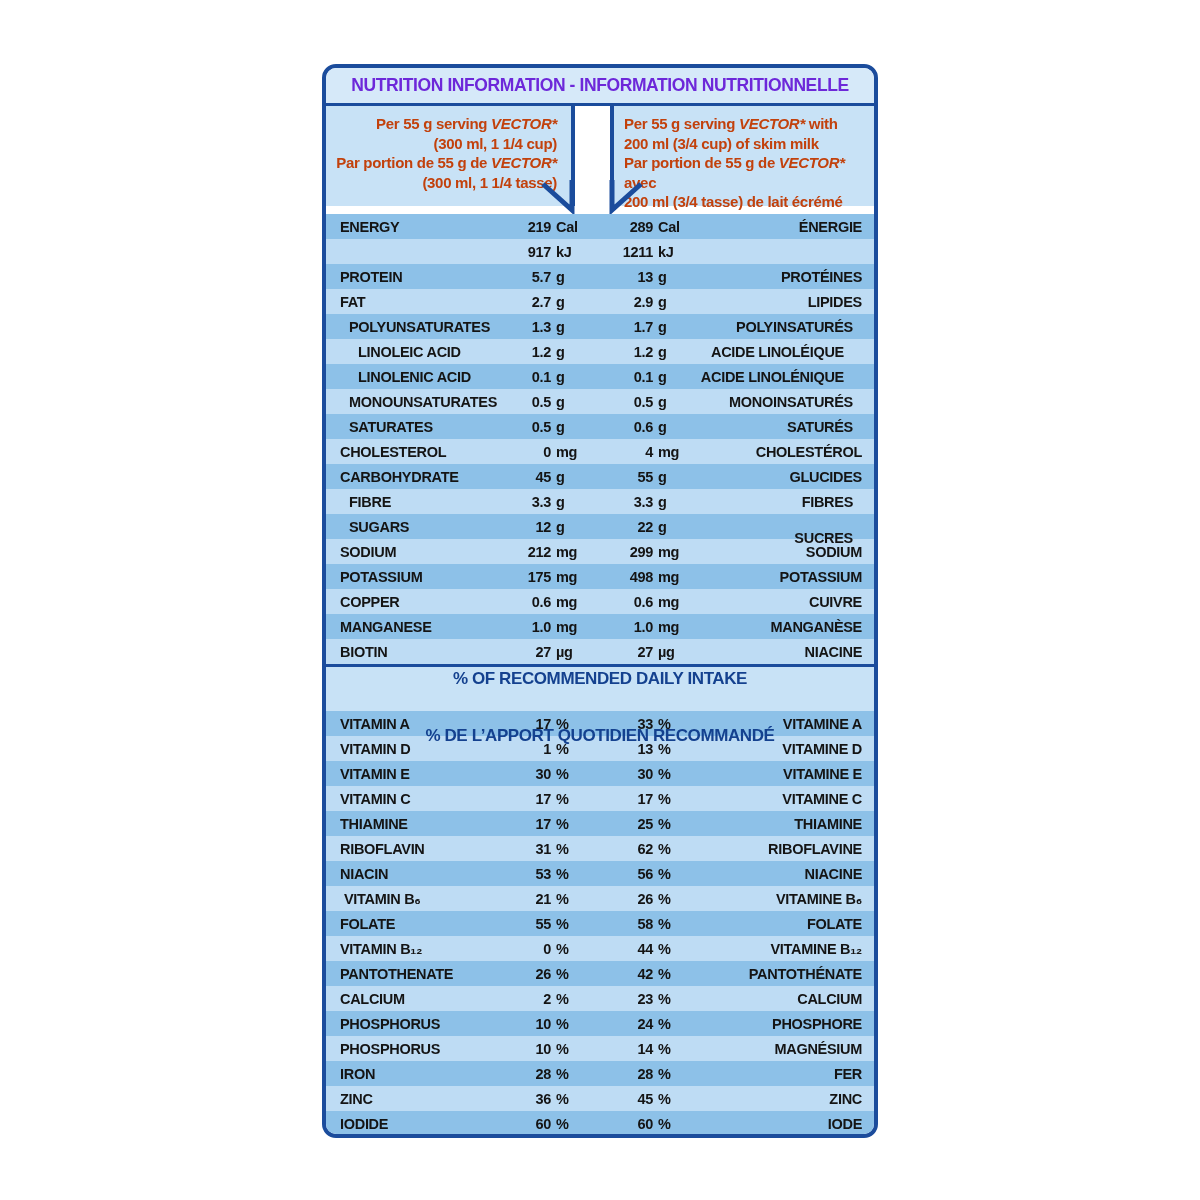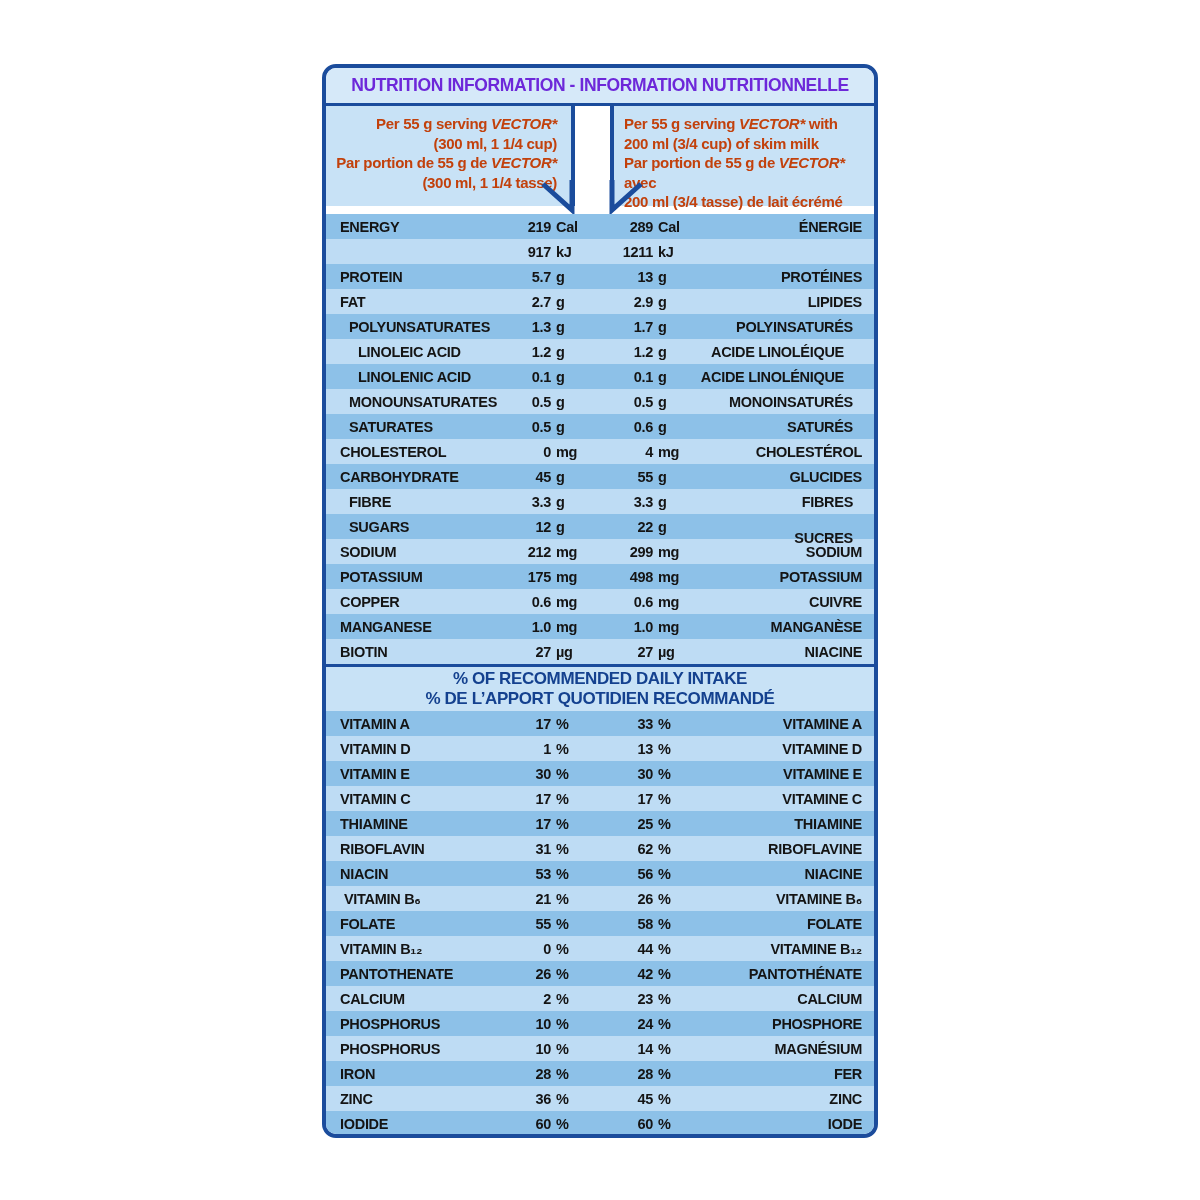--- a/index.html
+++ b/index.html
@@ -30,21 +30,21 @@
   .alt1 { background:#bedcf4; }
   .c-en { width:175px; box-sizing:border-box; text-align:left; white-space:nowrap; }
   .c-n1 { width:50px;  text-align:right; }
   .c-u1 { width:42px;  box-sizing:border-box; padding-left:5px; text-align:left; }
   .c-n2 { width:60px;  text-align:right; }
   .c-u2 { width:40px;  box-sizing:border-box; padding-left:5px; text-align:left; }
   .c-fr { flex:1; box-sizing:border-box; text-align:right; white-space:nowrap; }
   
   .rdi { height:44px; border-top:3px solid #1b4c9c; background:#c8e2f6;
          display:flex; flex-direction:column; align-items:center; justify-content:center; }
-  .rdi div { font-weight:bold; font-size:17px; line-height:20px; letter-spacing:-0.4px; color:#14418f; }
+  .rdi div { font-weight:bold; font-size:17px; line-height:20px; letter-spacing:-0.4px; color:#14418f;margin-top:37px; }
 </style>
 </head>
 <body>
 
 <div class="label">
 
   <div class="title-band">
     <span class="title-text">NUTRITION INFORMATION - INFORMATION NUTRITIONNELLE</span>
   </div>
 

